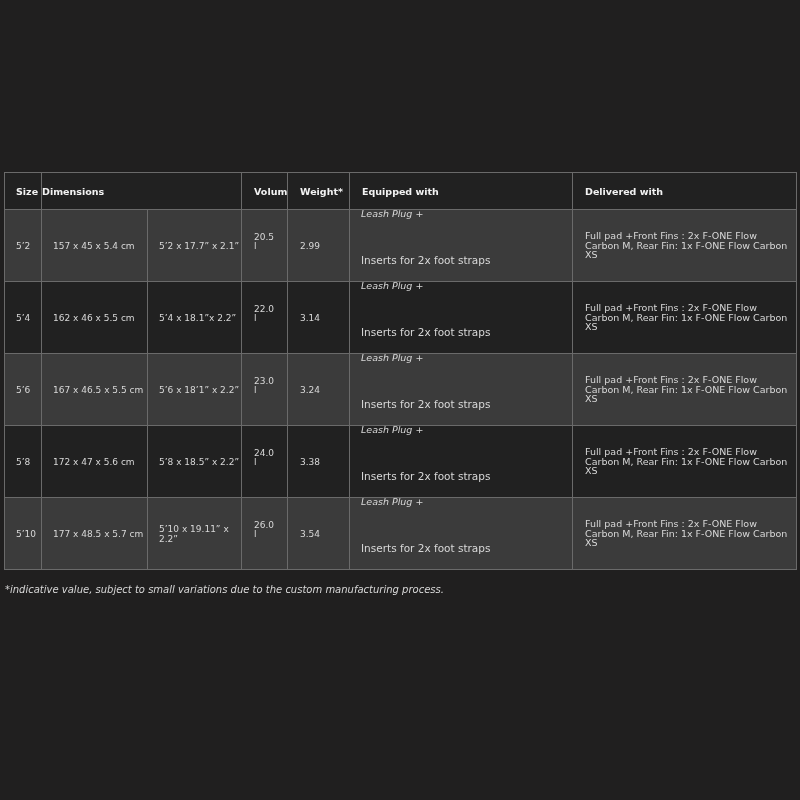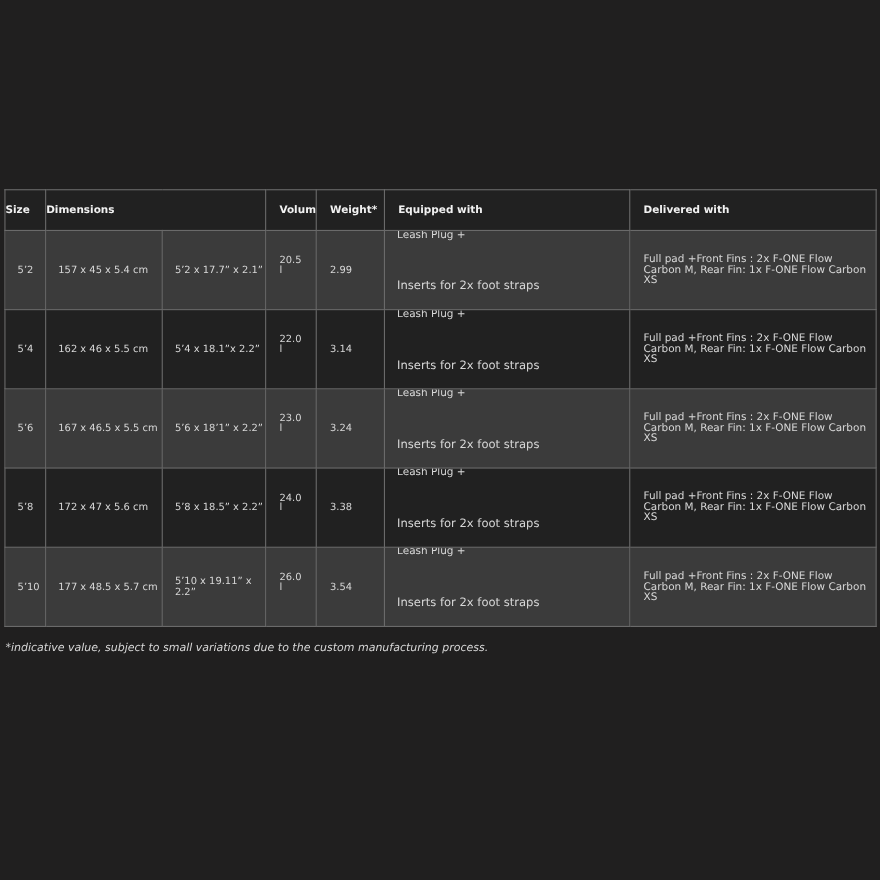--- a/index.html
+++ b/index.html
@@ -32,39 +32,39 @@
   .spec-table thead th {
     height: 36px;
     background: #212121;
     color: #f2f2f2;
     font-weight: bold;
     font-size: 9.5px;
     text-align: left;
     padding-left: 12px;
     white-space: nowrap;
   }
-  .spec-table thead th.c-size { padding-left: 0; }
+  .spec-table thead th.c-size { padding-left: 11px; }
   .spec-table thead th.c-dims { padding-left: 0; }
   .spec-table thead th.c-vol { padding-left: 12px; }
   .spec-table tbody td {
     height: 71px;
     font-size: 9px;
     color: #d8d8d8;
     padding-left: 11px;
     line-height: 10px;
   }
   .spec-table tbody tr.row-light td { background: #3b3b3b; }
   .spec-table tbody tr.row-dark td { background: #212121; }
   .spec-table tbody td.c-vol {
     vertical-align: middle;
     padding-left: 12px;
   }
   .vol-wrap { display: inline-block; margin-top: -14px; line-height: 9px; }
   .spec-table tbody td.c-weight { padding-left: 12px; }
-  .equip-line1 { display: block; font-size: 9.5px; margin-bottom: 12px; margin-top: -18px; }
+  .equip-line1 { display: block; font-size: 9.5px; margin-bottom: 12px; margin-top: -18px; font-style: italic; }
   .equip-line2 { display: block; font-size: 10.5px; margin-top: 36px; }
   .spec-table tbody td.c-delivered {
     font-size: 9.5px;
     line-height: 9.5px;
     padding-left: 12px;
     padding-right: 4px;
   }
   .footnote {
     position: absolute;
     left: 5px;

